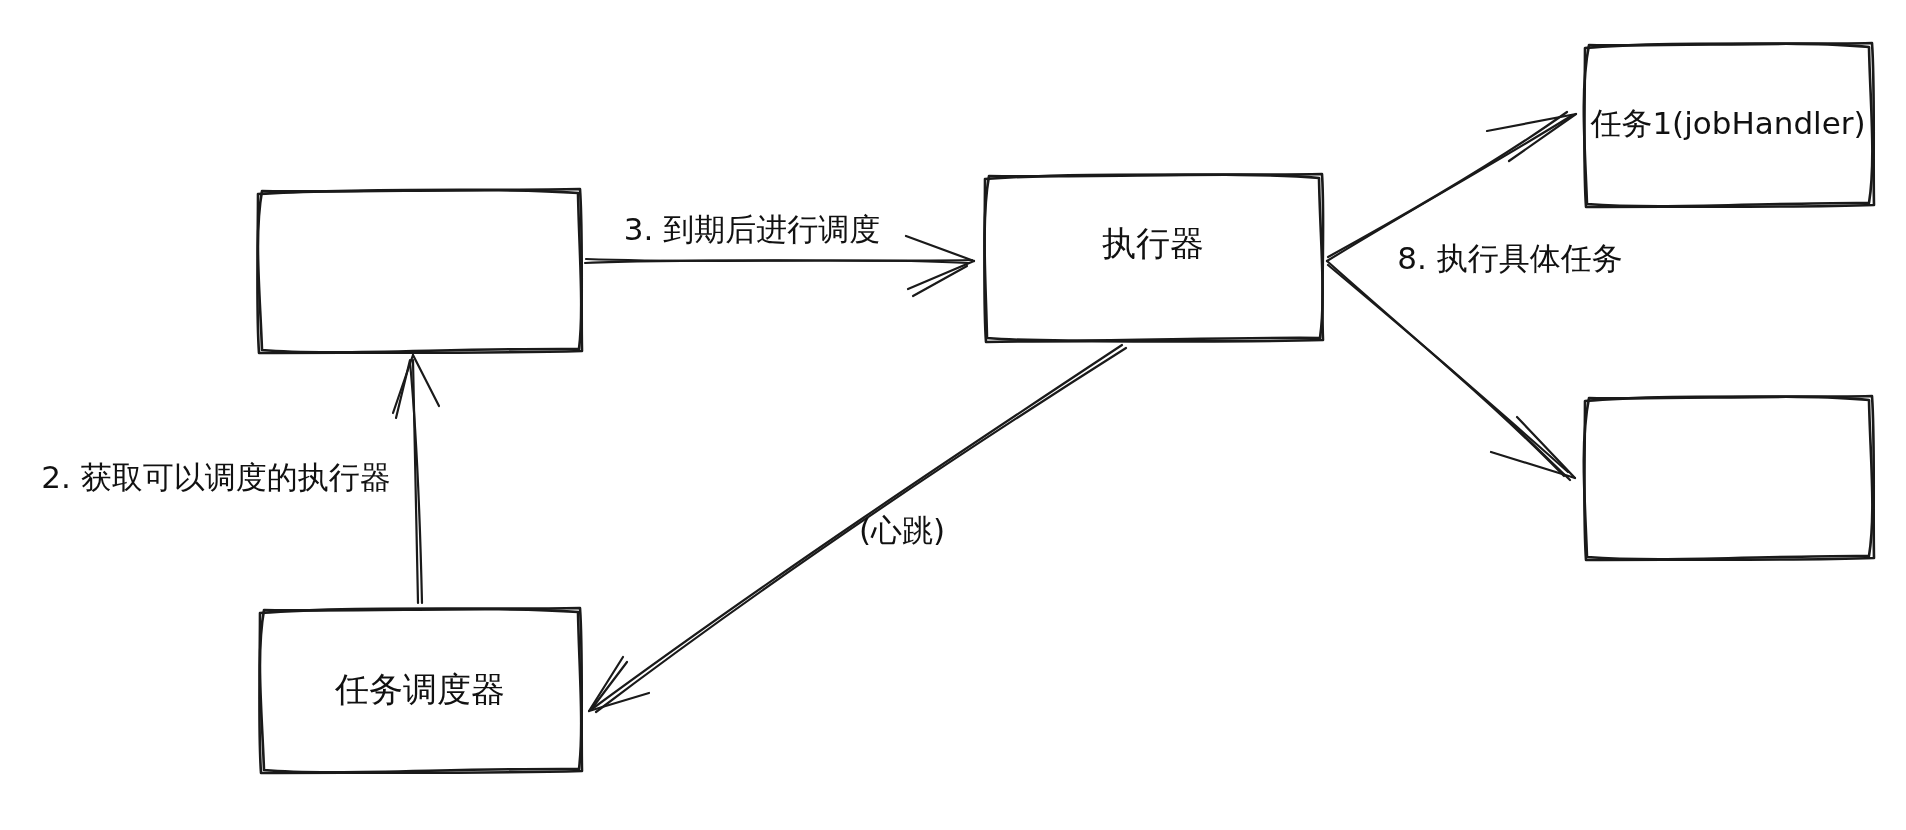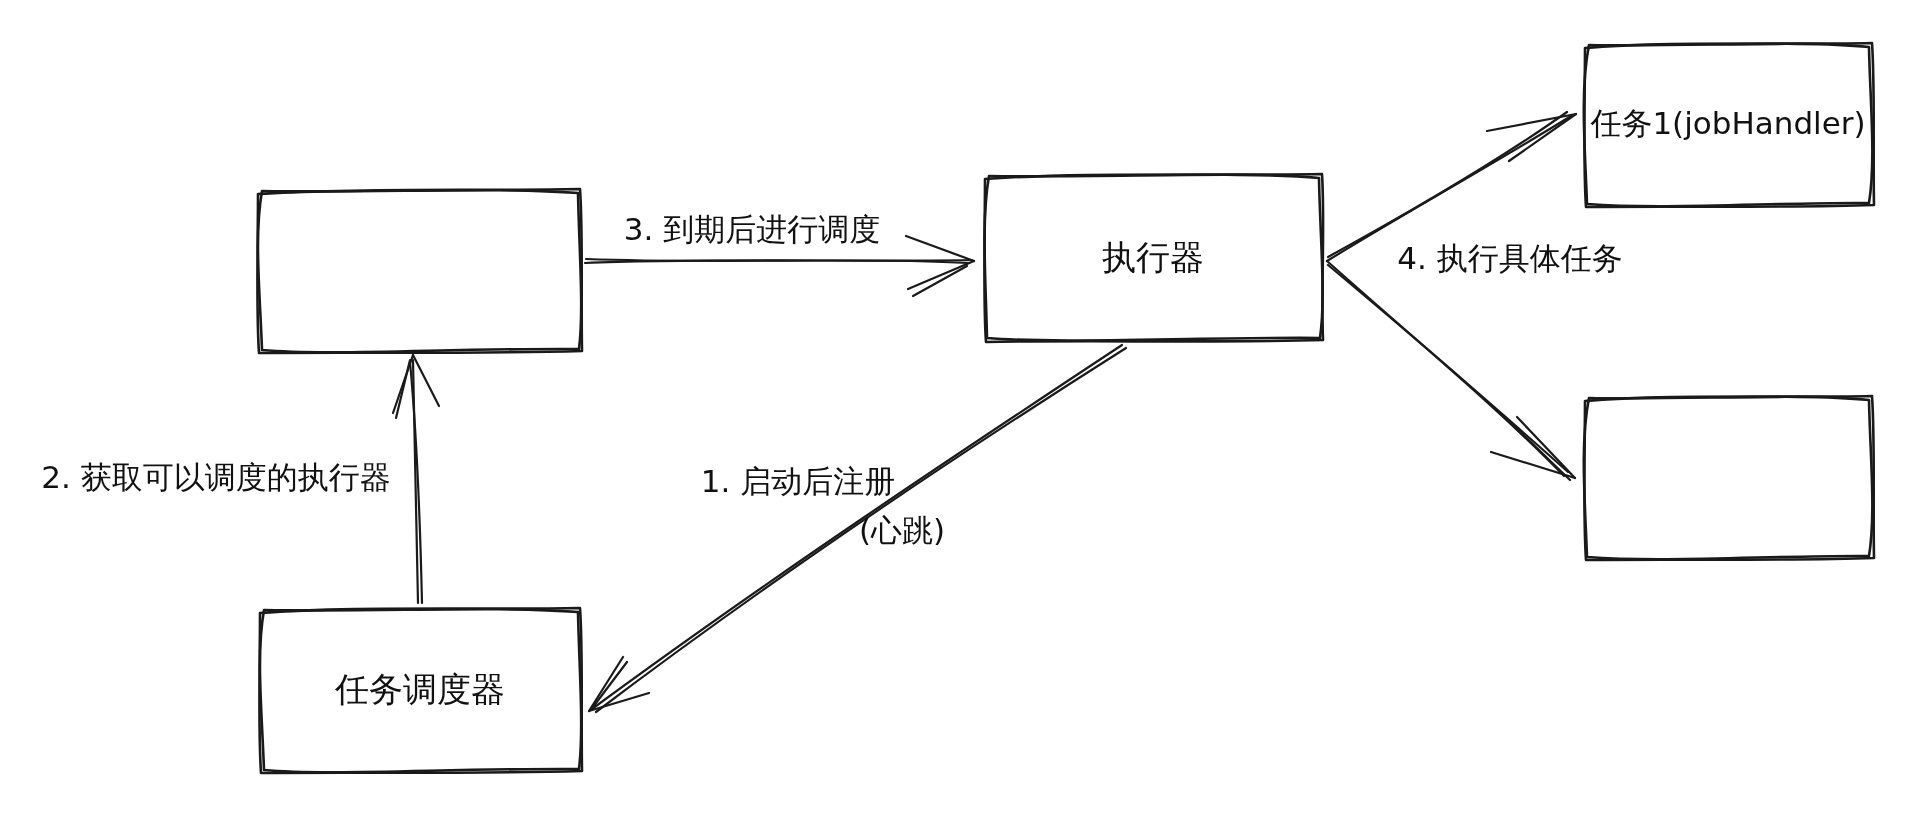--- a/index.html
+++ b/index.html
@@ -106,30 +106,29 @@
       <path d="M1327 261 C1402 328 1492 404 1568 472"></path>
       <path d="M1328 265 C1408 332 1498 408 1564 476"></path>
       <path d="M1575 478 L1517 417"></path>
       <path d="M1575 478 L1491 452"></path>
       <path d="M1570 480 L1511 423"></path>
     </g>
 
   </svg>
 
 
-  <div class="label node-label" style="left:1153px; top:258px;">执行器</div>
+  <div class="label node-label" style="left:1153px; top:244px;">执行器</div>
 
   <div class="label node-label" style="left:420px; top:690px;">任务调度器</div>
 
   <div class="label job-label" style="left:1728px; top:124px;">任务1(jobHandler)</div>
 
 
   <div class="label edge-label" style="left:752px; top:230px;">3. 到期后进行调度</div>
 
   <div class="label edge-label" style="left:216px; top:478px;">2. 获取可以调度的执行器</div>
 
-  <div class="label edge-label" style="left:798px; top:482px;">1. 启动后注册</div>
 
   <div class="label edge-label" style="left:902px; top:531px;">(心跳)</div>
 
-  <div class="label edge-label" style="left:1510px; top:259px;">4. 执行具体任务</div>
+  <div class="label edge-label" style="left:1510px; top:259px;">8. 执行具体任务</div>
 
 </div>
 
 </body></html>

